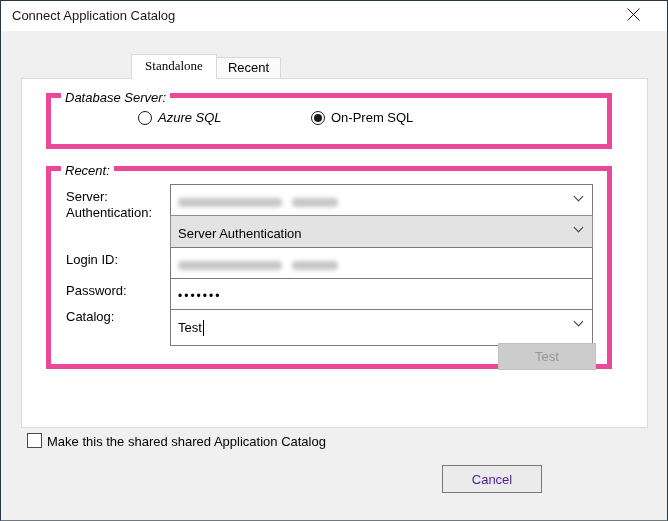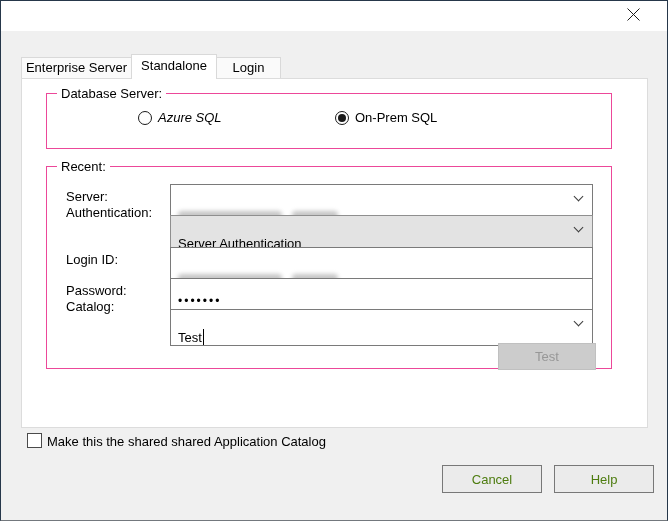--- a/index.html
+++ b/index.html
@@ -30,50 +30,50 @@
   }
   .tab {
     position:absolute; top:56px; height:21px; z-index:2;
     background:#fafafa; border:1px solid #d9d9d9; border-bottom:none;
     text-align:center; line-height:20px; white-space:nowrap; color:#000;
   }
   .tab.active {
     top:53px; height:25px; z-index:3; background:#ffffff; line-height:22px;
   }
   .tab-enterprise { left:20px;  width:111px; }
-  .tab-standalone { left:130px; width:86px;  }
+  .tab-standalone { left:130px; width:86px;font-family:Liberation Serif, serif;  }
   .tab-recent     { left:215px; width:65px;  }
   
   .group {
-    position:absolute; border:1px solid #ec4899; background:transparent; z-index:2;
+    position:absolute; border:5px solid #ec4899; background:transparent; z-index:2;font-style:italic;
   }
   .group-db      { left:45px; top:92px;  width:566px; height:56px;  }
   .group-details { left:45px; top:165px; width:566px; height:203px; }
   .group-label {
     position:absolute; top:-8px; left:10px; background:#ffffff;
     padding:0 4px; line-height:15px; white-space:nowrap;
   }
   
   .radio { position:absolute; z-index:3; display:flex; align-items:center; }
   .radio-circle {
     width:14px; height:14px; border:1px solid #1a1a1a; border-radius:50%;
     background:#fff; margin-right:6px; position:relative; flex:0 0 auto;
   }
   .radio-circle.checked::after {
     content:""; position:absolute; left:2px; top:2px; width:8px; height:8px;
     border-radius:50%; background:#1a1a1a;
   }
   .radio-azure  { left:137px; top:109px;font-style:italic; }
-  .radio-onprem { left:334px; top:109px; }
+  .radio-onprem { left:310px; top:109px; }
   
   .fld-label { position:absolute; left:65px; z-index:3; white-space:nowrap; }
   .input {
     position:absolute; left:169px; width:423px; height:37px; z-index:3;
     background:#ffffff; border:1px solid #7a7a7a;
-    display:flex; align-items:flex-end; padding:0 24px 0 7px; overflow:hidden;
+    display:flex; align-items:center; padding:0 24px 0 7px; overflow:hidden;
   }
   .input.plain { padding-right:7px; }
   .input.gray  { background:#e3e3e3; border-color:#8f8f8f; }
   .chev {
     position:absolute; right:10px; top:8px; width:7px; height:7px;
     border-right:1px solid #3c3c3c; border-bottom:1px solid #3c3c3c;
     transform:rotate(45deg);
   }
   .blur-bar {
     display:inline-block; height:9px; border-radius:4px;
@@ -81,53 +81,53 @@
   }
   .blur-long  { width:104px; margin-right:10px; }
   .blur-short { width:46px; }
   .pwd { font-size:12px; letter-spacing:2px; line-height:25px; }
   .caret { display:inline-block; width:1px; height:16px; background:#000; margin-left:1px; }
   
   .btn {
     position:absolute; width:100px; height:28px; z-index:3;
     background:#ebebeb; border:1px solid #787878;
     display:flex; align-items:center; justify-content:center;
-    font-size:13px; color:#4d7c0f; cursor:default;
+    font-size:13px; color:#4c1d95; cursor:default;
   }
   .btn.disabled { background:#cccccc; border-color:#c0c0c0; color:#979797; }
   .btn-test   { left:497px; top:342px; width:98px; height:27px; }
   .btn-ok     { left:330px; top:464px; }
   .btn-cancel { left:441px; top:464px; }
   .btn-help   { left:553px; top:464px; }
   
   .checkbox-box {
     position:absolute; left:26px; top:432px; width:15px; height:15px;
     background:#fff; border:1px solid #4a4a4a; z-index:3;
   }
   .checkbox-label { position:absolute; left:46px; top:433px; z-index:3; white-space:nowrap; }
 </style>
 </head>
 <body>
 
 <div class="window">
 
   <div class="titlebar">
+    <span class="title-text">Connect Application Catalog</span>
     <div class="close-btn">
       <span>
         <svg width="15" height="15" viewBox="0 0 15 15">
           <line x1="1.5" y1="1.5" x2="13.5" y2="13.5" stroke="#1b1b1b" stroke-width="1"></line>
           <line x1="13.5" y1="1.5" x2="1.5" y2="13.5" stroke="#1b1b1b" stroke-width="1"></line>
         </svg>
       </span>
     </div>
   </div>
 
-  <div class="tab tab-enterprise">Enterprise Server</div>
   <div class="tab tab-standalone active">Standalone</div>
-  <div class="tab tab-recent">Login</div>
+  <div class="tab tab-recent">Recent</div>
 
   <div class="tab-page"></div>
 
   <div class="group group-db">
     <span class="group-label">Database Server:</span>
   </div>
   <div class="radio radio-azure">
     <span class="radio-circle"></span>
     <span>Azure SQL</span>
   </div>
@@ -157,28 +157,27 @@
   <div class="input plain" style="top:246px;">
     <span class="blur-bar blur-long"></span>
     <span class="blur-bar blur-short"></span>
   </div>
 
   <span class="fld-label" style="top:282px;text-align:right;">Password:</span>
   <div class="input plain" style="top:277px;">
     <span class="pwd">•••••••</span>
   </div>
 
-  <span class="fld-label" style="top:298px;">Catalog:</span>
+  <span class="fld-label" style="top:308px;">Catalog:</span>
   <div class="input" style="top:308px;">
     <span>Test</span>
     <span class="caret"></span>
     <span class="chev"></span>
   </div>
 
   <div class="btn btn-test disabled">Test</div>
 
   <div class="checkbox-box"></div>
   <span class="checkbox-label">Make this the shared shared Application Catalog</span>
 
   <div class="btn btn-cancel">Cancel</div>
-  <div class="btn btn-help">Help</div>
 
 </div>
 
 </body></html>

